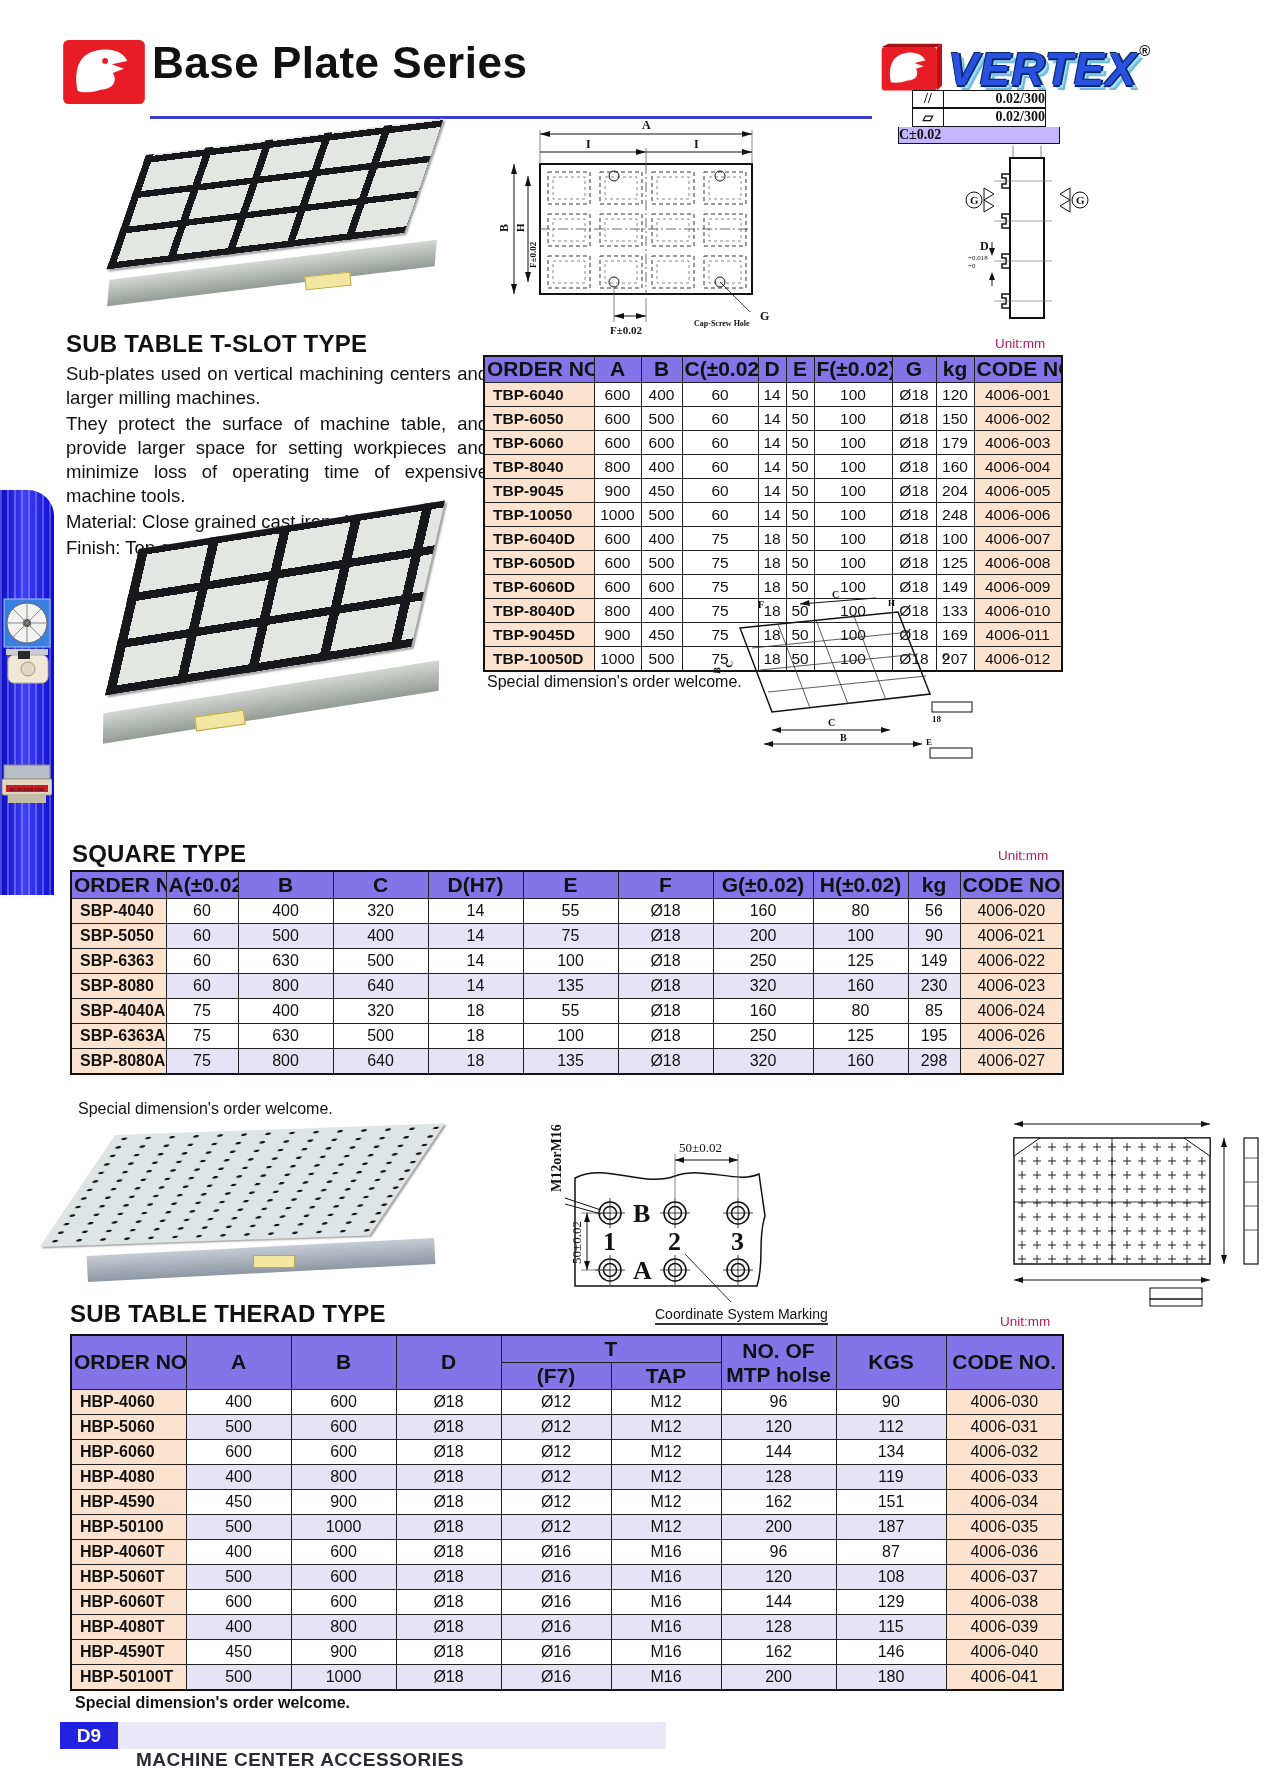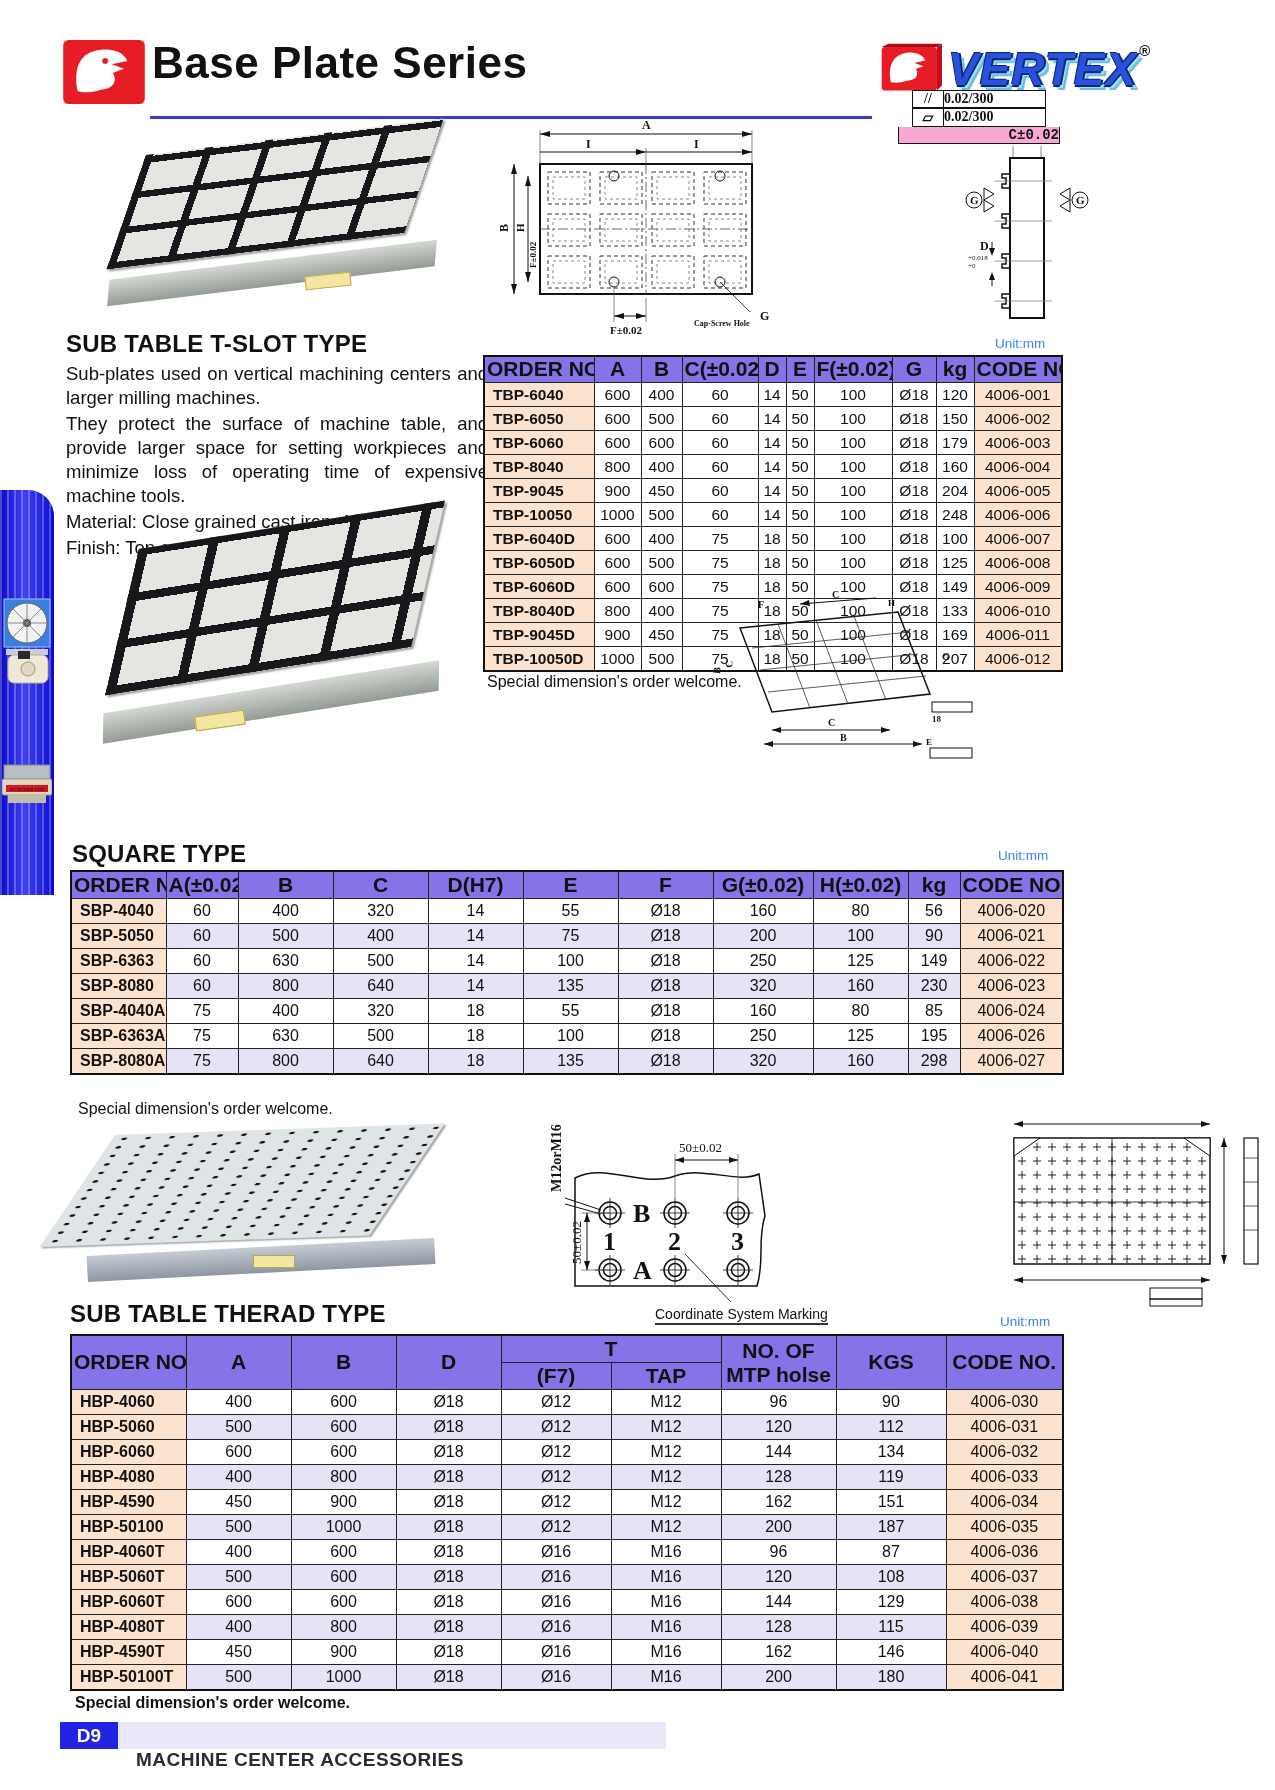--- a/index.html
+++ b/index.html
@@ -32,21 +32,21 @@
   .dot-face{background-color:#dfe4e6;
     background-image:radial-gradient(circle,#17171c 2.3px,transparent 3px);
     background-size:24px 16px;}
   .plate-edge{position:absolute;background:linear-gradient(#d3d8d2,#949a94);}
   .plate-tag{position:absolute;background:#f3e6a0;border:1px solid #b9a94e;}
 
   
   .h2{font-size:24px;font-weight:bold;letter-spacing:.2px;}
   .desc{width:422px;font-size:18.5px;line-height:1.3;text-align:justify;}
   .desc p{margin:0 0 2px 0;}
-  .unit{font-size:13.5px;color:#3b82f6;}
+  .unit{font-size:13.5px;color:#be185d;}
   .note{font-size:16px;}
   .note.bold{font-weight:bold;}
 
   
   table.tbl{border-collapse:collapse;table-layout:fixed;border:2px solid #111;background:#fff;}
   .tbl th,.tbl td{border:1px solid #222;text-align:center;padding:0 2px;overflow:hidden;
     white-space:nowrap;font-size:16px;line-height:1.15;}
   .tbl th{background:#8474e8;font-weight:bold;font-size:21px;}
   .tbl td.c-order{background:#fbe3d0;font-weight:bold;text-align:left;padding-left:8px;}
   .tbl td.c-code{background:#fbe3d0;}
@@ -54,22 +54,22 @@
   .t1{width:578px;} .t1 th{height:25px;} .t1 td{height:23px;font-size:15.5px;}
   .t2{width:992px;} .t2 th{height:26px;} .t2 td{height:24px;}
   .t3{width:992px;} .t3 thead tr th{height:26px;} .t3 td{height:24px;}
   .th2line span{display:block;line-height:1.1;}
 
   
   svg text{font-family:"Liberation Serif",serif;fill:#111;}
   .tolbox{left:898px;top:90px;font-family:"Liberation Serif",serif;font-weight:bold;font-size:14px;}
   .tolrow{display:flex;border:1.5px solid #111;background:#fff;width:132px;margin-left:14px;}
   .tolrow .sym{width:30px;text-align:center;border-right:1.5px solid #111;}
-  .tolrow .val{flex:1;text-align:left;}
-  .tolmain{border:1.5px solid #111;border-top:none;width:160px;text-align:right;background:#f9a8d4;font-family:Liberation Mono, monospace;}
+  .tolrow .val{flex:1;text-align:right;}
+  .tolmain{border:1.5px solid #111;border-top:none;width:160px;text-align:left;background:#c4b5fd;}
   .caption{font-size:14px;border-bottom:2px solid #333;padding-bottom:1px;}
 
   
   .d9{left:60px;top:1722px;width:58px;height:27px;background:#2222e0;color:#fff;
       font-size:19px;font-weight:bold;text-align:center;line-height:27px;}
   .footer-strip{left:118px;top:1722px;width:530px;height:27px;background:#e9e7f8;
       display:flex;align-items:center;padding-left:18px;}
   .footer-text{font-size:19px;font-weight:bold;color:#2a2a33;letter-spacing:.5px;margin-top:48px;}
 </style>
 </head>

